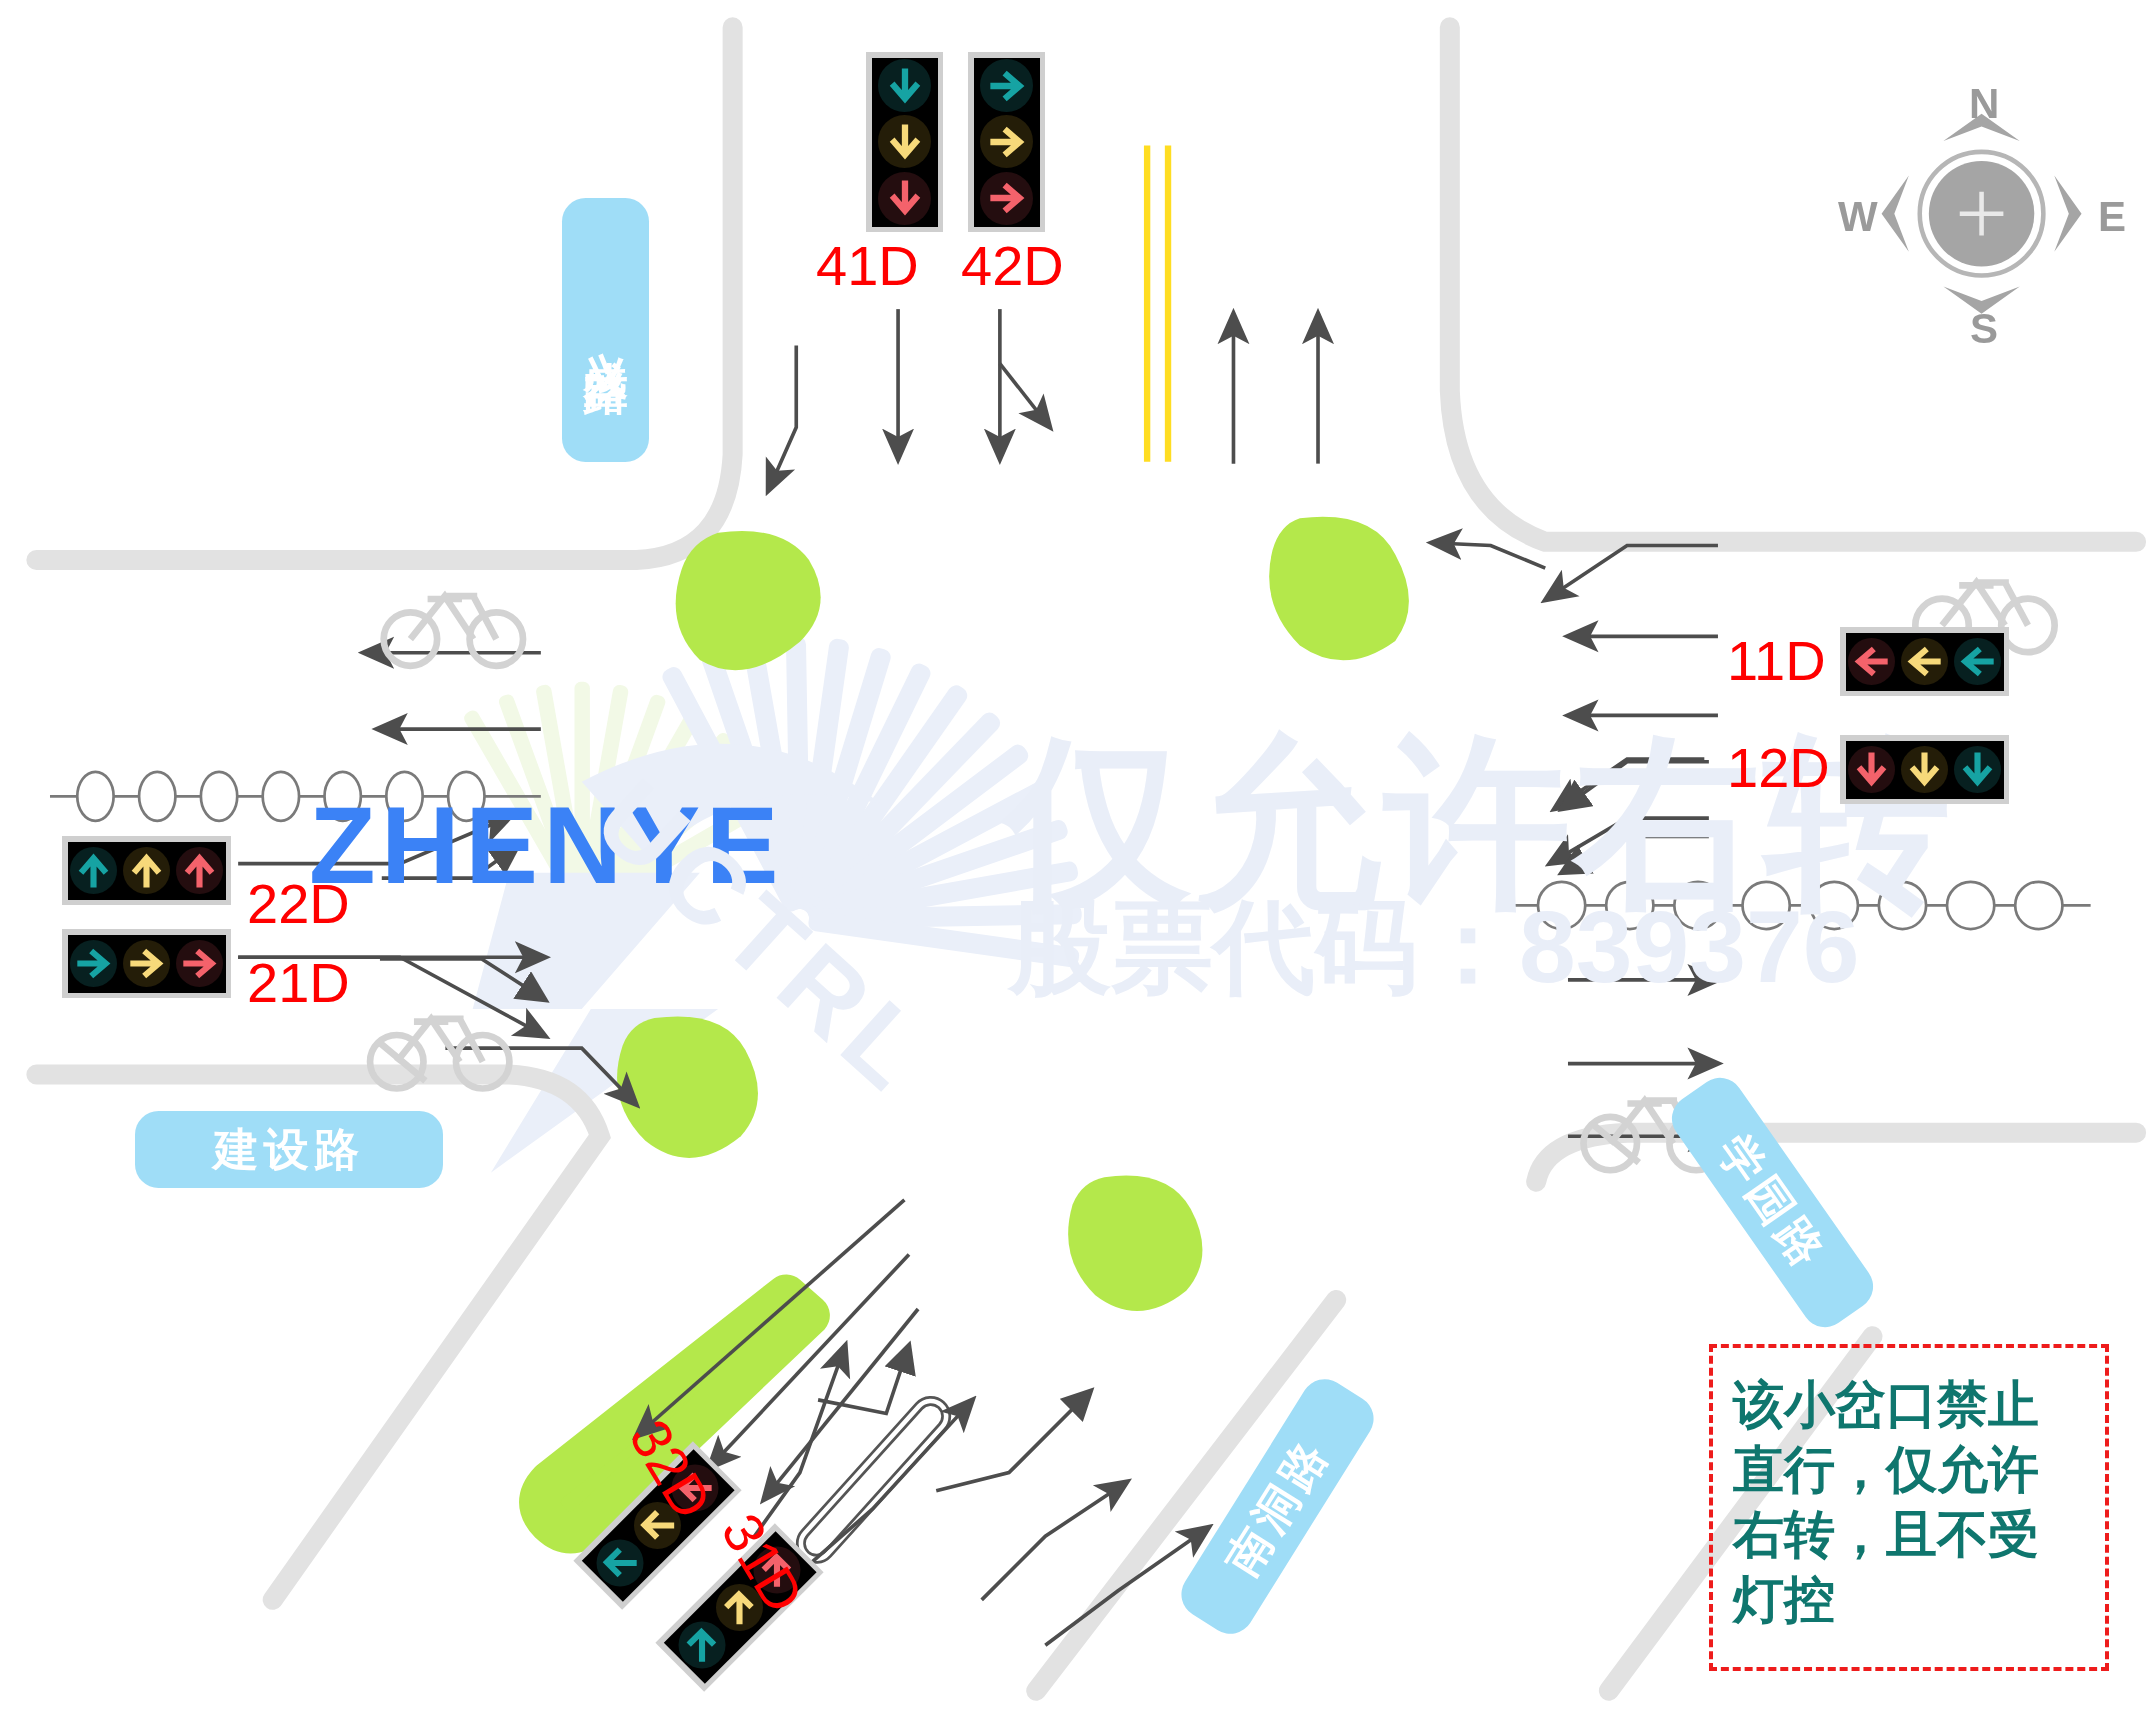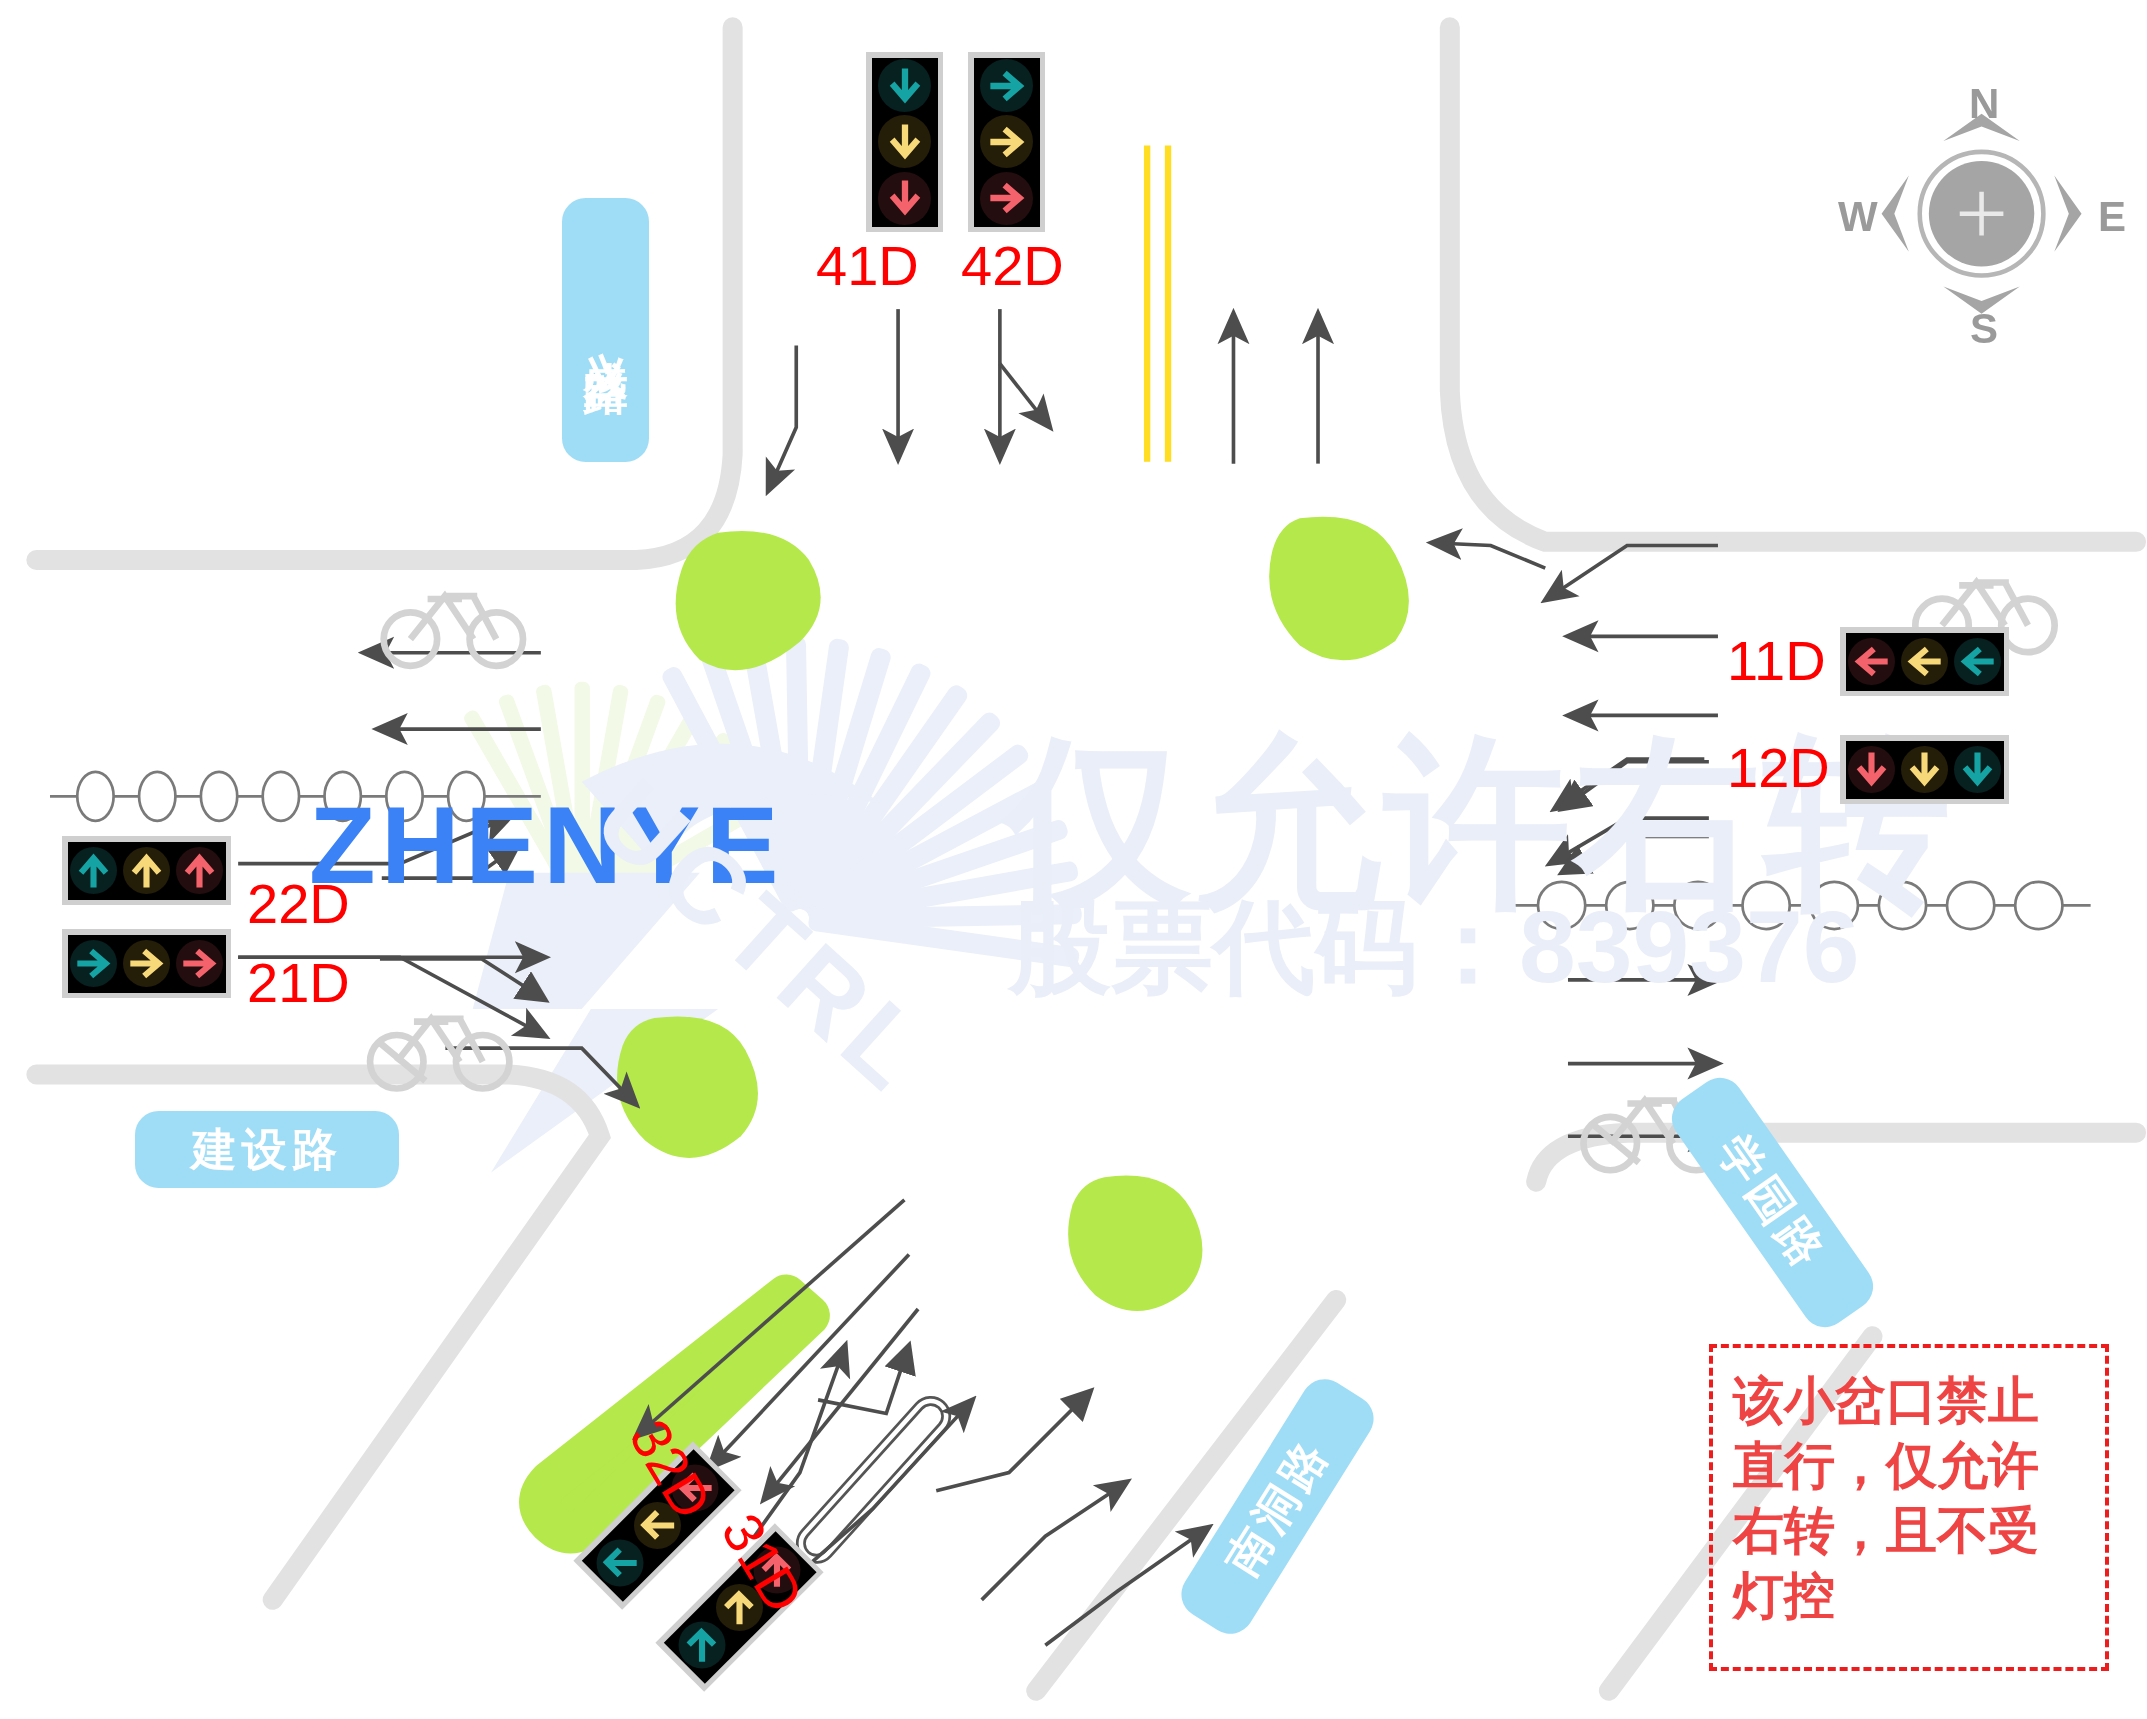--- a/index.html
+++ b/index.html
@@ -18,22 +18,22 @@
 
   
   .sig{position:absolute;background:#cfcfcf;padding:5.5px;box-sizing:border-box;}
   .sig .inner{background:#000;width:100%;height:100%;box-sizing:border-box;
               display:flex;align-items:center;justify-content:space-around;}
   .sig.v .inner{flex-direction:column;}
   .lamp{display:flex;align-items:center;justify-content:center;border-radius:50%;}
   .lamp svg{display:block;}
 
   .note{
-    position:absolute;border:4.5px dashed #ee1c1c;color:#ef4444;
-    font-weight:bold;line-height:1.28;box-sizing:border-box;font-family:Liberation Mono, monospace;
+    position:absolute;border:4.5px dashed #ee1c1c;color:#0f766e;
+    font-weight:bold;line-height:1.28;box-sizing:border-box;
   }
 
   .wm{position:absolute;color:#e9eef8;font-weight:bold;white-space:nowrap;user-select:none;}
   .wm-green{color:#3b82f6;}
 
   .compass{position:absolute;color:#9a9a9a;font-weight:bold;}
 </style>
 </head>
 <body>
 
@@ -236,21 +236,21 @@
   <div class="wm" style="left:1005px;top:700px;font-size:186px;letter-spacing:.02em;">仅允许右转</div>
   <div class="wm" style="left:1009px;top:880px;font-size:102px;">股票代码：839376</div>
   <div class="wm wm-green" style="left:309px;top:782px;font-size:109px;letter-spacing:.05em;">ZHENYE</div>
   <div class="wm" style="left:655px;top:755px;font-size:107px;letter-spacing:.08em;transform:rotate(42deg);transform-origin:0 0;">UCTRL</div>
 
   <div class="roadlabel vert" style="left:562px;top:198px;width:87px;height:264px;font-size:45px;">
     <span>兴盛路</span>
   </div>
 
 
-  <div class="roadlabel" style="left:135px;top:1111px;width:264px;height:77px;font-size:45px;">
+  <div class="roadlabel" style="left:135px;top:1111px;width:308px;height:77px;font-size:45px;">
     <span>建设路</span>
   </div>
 
   <div class="roadlabel" style="left:1636px;top:1164px;width:273px;height:77px;font-size:45px;
               transform:rotate(55deg);transform-origin:center center;">
     <span>学园路</span>
   </div>
 
   <div class="roadlabel" style="left:1141px;top:1468px;width:273px;height:77px;font-size:45px;
               transform:rotate(-58deg);transform-origin:center center;">

